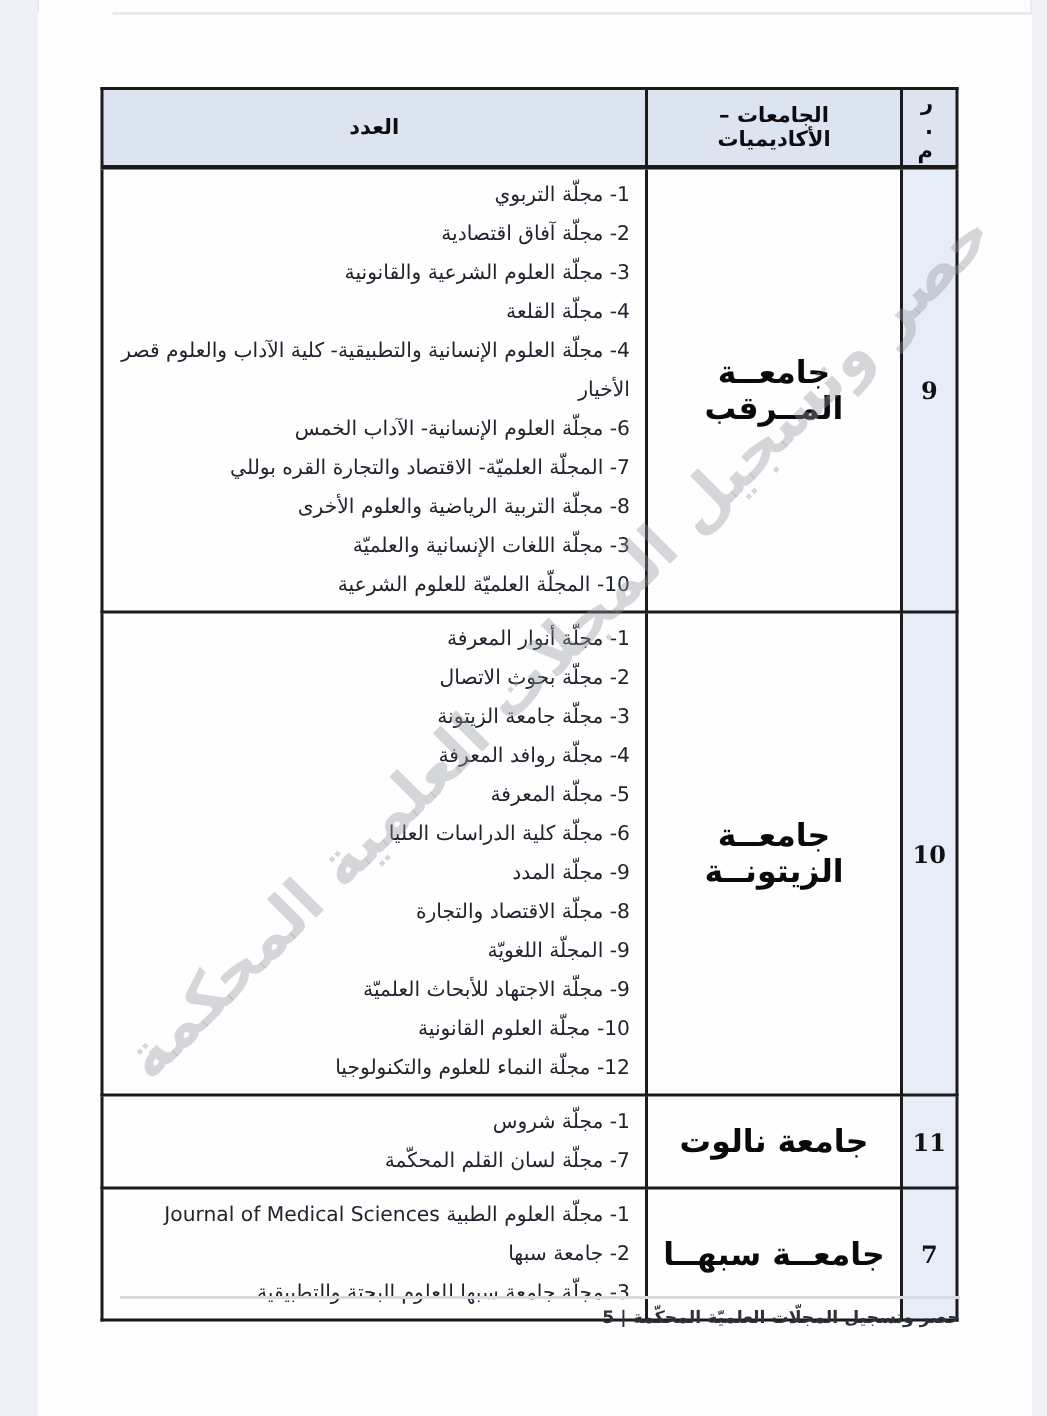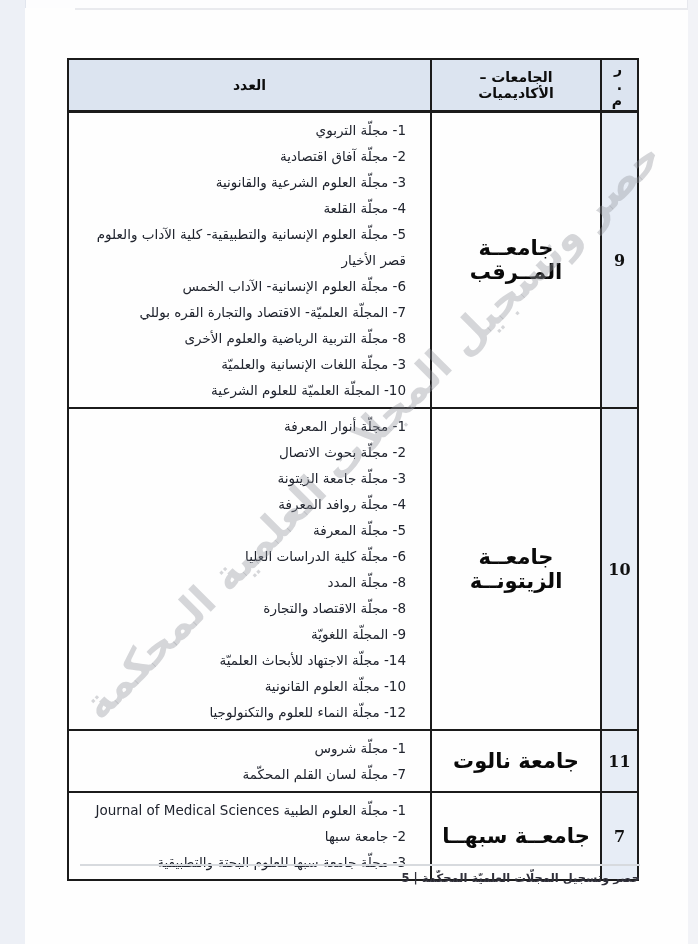--- a/index.html
+++ b/index.html
@@ -42,21 +42,21 @@
     background:#e7edf6;text-align:center;vertical-align:middle;
     font-family:"DejaVu Serif",serif;font-size:16px;font-weight:bold;color:#111;
   }
   td.univ-cell{
     text-align:center;vertical-align:middle;
     font-size:21px;font-weight:bold;color:#0a0a0a;
     padding:2px 4px;
   }
   td.journals-cell{
     vertical-align:middle;text-align:right;
-    padding:4px 24px 4px 6px;
+    padding:4px 10px 4px 6px;
     font-size:13.5px;line-height:26px;color:#20242e;
   }
   td.journals-cell .journal-line{white-space:normal;}
   .watermark{
     position:absolute;left:372px;top:430px;
     transform:translate(-50%,-50%) rotate(-45deg);
     transform-origin:center center;
     font-size:42px;font-weight:bold;white-space:nowrap;
     color:rgba(148,150,158,0.38);
     letter-spacing:1px;
@@ -94,42 +94,42 @@
   </thead>
   <tbody>
     <tr>
       <td class="num-cell">9</td>
       <td class="univ-cell">جامعــة المــرقب</td>
       <td class="journals-cell">
           <div class="journal-line">1- مجلّة التربوي</div>
           <div class="journal-line">2- مجلّة آفاق اقتصادية</div>
           <div class="journal-line">3- مجلّة العلوم الشرعية والقانونية</div>
           <div class="journal-line">4- مجلّة القلعة</div>
-          <div class="journal-line">5- مجلّة العلوم الإنسانية والتطبيقية- كلية الآداب والعلوم قصر الأخيار</div>
+          <div class="journal-line">4- مجلّة العلوم الإنسانية والتطبيقية- كلية الآداب والعلوم قصر الأخيار</div>
           <div class="journal-line">6- مجلّة العلوم الإنسانية- الآداب الخمس</div>
           <div class="journal-line">7- المجلّة العلميّة- الاقتصاد والتجارة القره بوللي</div>
           <div class="journal-line">8- مجلّة التربية الرياضية والعلوم الأخرى</div>
           <div class="journal-line">3- مجلّة اللغات الإنسانية والعلميّة</div>
           <div class="journal-line">10- المجلّة العلميّة للعلوم الشرعية</div>
         </td>
     </tr>
     <tr>
       <td class="num-cell">10</td>
       <td class="univ-cell">جامعــة الزيتونــة</td>
       <td class="journals-cell">
           <div class="journal-line">1- مجلّة أنوار المعرفة</div>
           <div class="journal-line">2- مجلّة بحوث الاتصال</div>
           <div class="journal-line">3- مجلّة جامعة الزيتونة</div>
           <div class="journal-line">4- مجلّة روافد المعرفة</div>
           <div class="journal-line">5- مجلّة المعرفة</div>
           <div class="journal-line">6- مجلّة كلية الدراسات العليا</div>
-          <div class="journal-line">8- مجلّة المدد</div>
+          <div class="journal-line">9- مجلّة المدد</div>
           <div class="journal-line">8- مجلّة الاقتصاد والتجارة</div>
           <div class="journal-line">9- المجلّة اللغويّة</div>
-          <div class="journal-line">14- مجلّة الاجتهاد للأبحاث العلميّة</div>
+          <div class="journal-line">9- مجلّة الاجتهاد للأبحاث العلميّة</div>
           <div class="journal-line">10- مجلّة العلوم القانونية</div>
           <div class="journal-line">12- مجلّة النماء للعلوم والتكنولوجيا</div>
         </td>
     </tr>
     <tr>
       <td class="num-cell">11</td>
       <td class="univ-cell">جامعة نالوت</td>
       <td class="journals-cell">
           <div class="journal-line">1- مجلّة شروس</div>
           <div class="journal-line">7- مجلّة لسان القلم المحكّمة</div>

